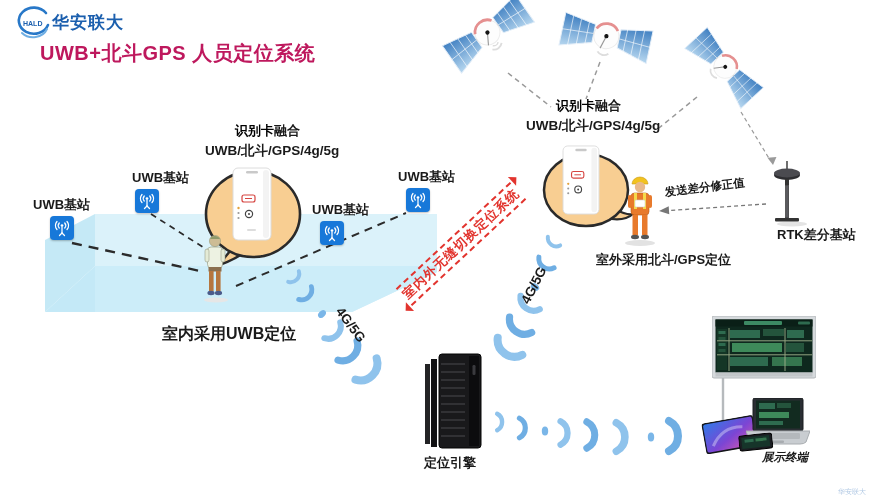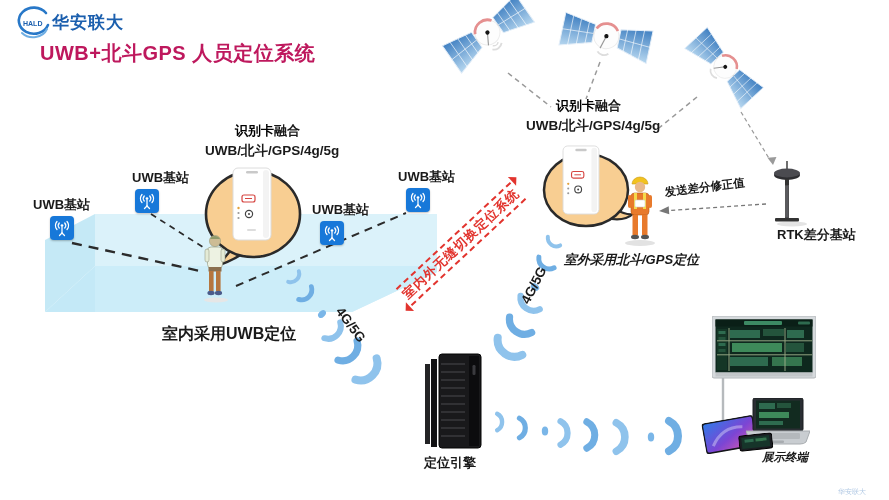--- a/index.html
+++ b/index.html
@@ -307,21 +307,21 @@
       <rect x="21" y="19" width="3" height="16" fill="#F5D94A"></rect>
     <rect x="6" y="21" width="4" height="13" rx="2" fill="#E87A2C"></rect>
       <rect x="26" y="21" width="4" height="13" rx="2" fill="#E87A2C"></rect>
     <rect x="13" y="26" width="10" height="7" rx="1" fill="#fff" stroke="#ccc" stroke-width="0.6"></rect>
     <rect x="10.5" y="41" width="5.5" height="20" fill="#E87A2C"></rect>
       <rect x="20" y="41" width="5.5" height="20" fill="#E87A2C"></rect>
     <ellipse cx="13" cy="63" rx="4" ry="2.2" fill="#555"></ellipse>
       <ellipse cx="23" cy="63" rx="4" ry="2.2" fill="#555"></ellipse>
   </svg>
 
-  <div class="lbl" style="left:564px;top:253px;font-style:italic;">室外采用北斗/GPS定位</div>
+  <div class="lbl" style="left:596px;top:253px;">室外采用北斗/GPS定位</div>
 
   <div class="lbl" style="left:664px;top:186px;font-size:11.5px;transform:rotate(-7deg);transform-origin:0 0;">发送差分修正值</div>
 
   <svg class="abs" style="left:765px;top:158px;" width="44" height="70" viewBox="0 0 44 70">
     <ellipse cx="27" cy="66" rx="15" ry="2.4" fill="#e4e4e4"></ellipse>
     <line x1="22" y1="3" x2="22" y2="12" stroke="#333" stroke-width="1.4"></line>
     <ellipse cx="22" cy="17" rx="13" ry="5" fill="#2E2E31"></ellipse>
     <ellipse cx="22" cy="15" rx="13" ry="4.4" fill="#4B4B50"></ellipse>
     <rect x="20" y="21" width="4" height="6" fill="#333"></rect>
     <rect x="20.6" y="27" width="3" height="33" fill="#5A5A5E" stroke="#333" stroke-width="0.7"></rect>

